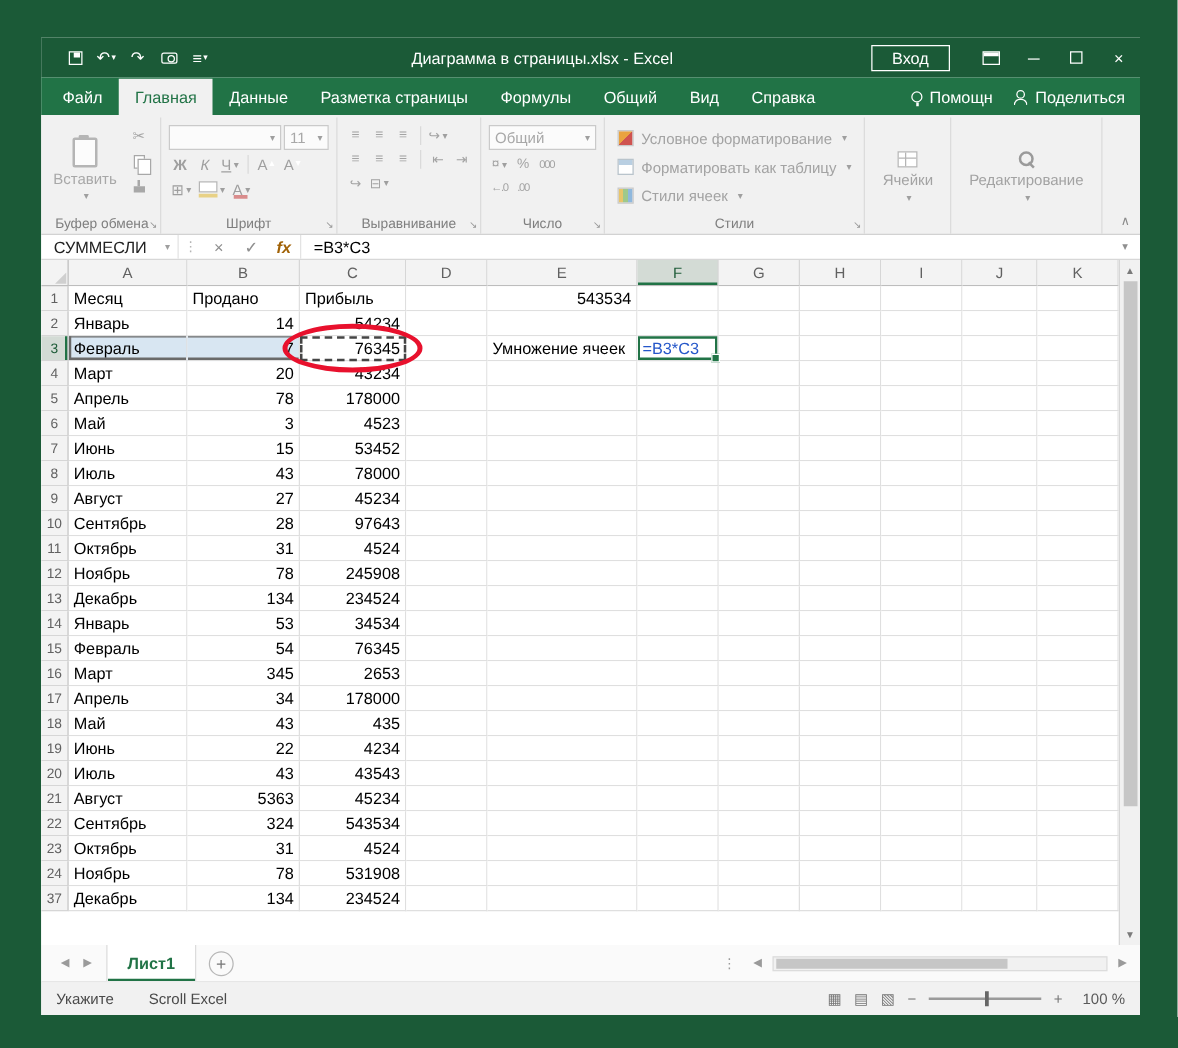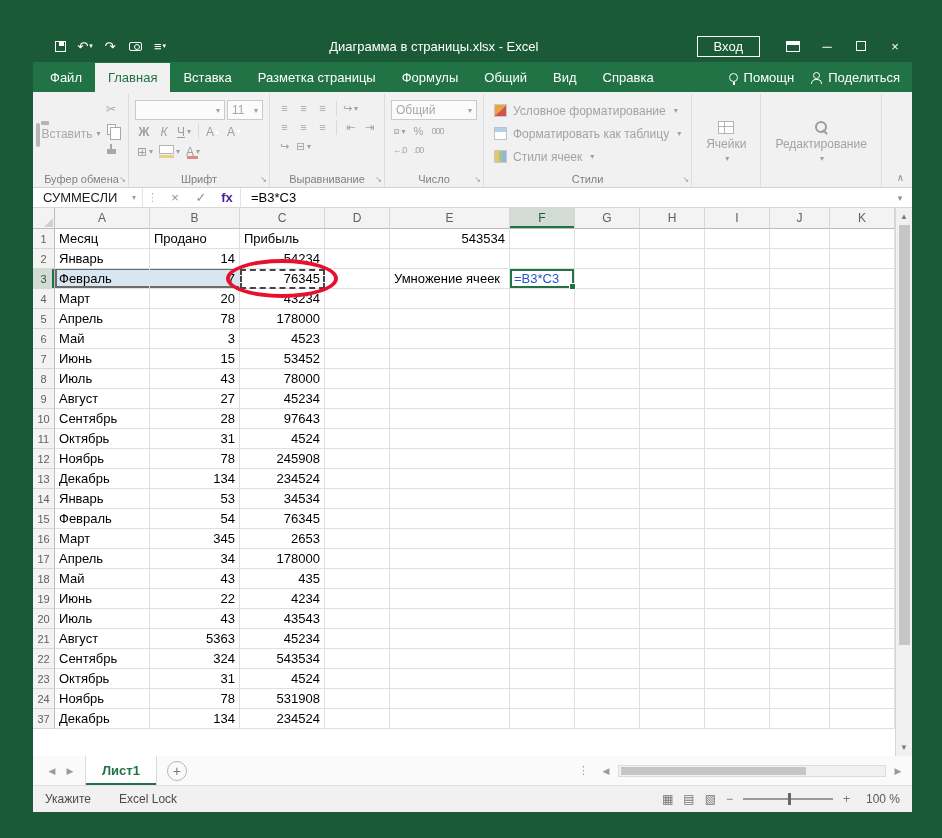--- a/index.html
+++ b/index.html
@@ -36,21 +36,21 @@
   .person{width:12px;height:12px;position:relative;display:inline-block}
   .person::before{content:"";position:absolute;top:0;left:3px;width:5px;height:5px;border:1px solid #fff;border-radius:50%}
   .person::after{content:"";position:absolute;bottom:0;left:1px;width:9px;height:4px;border:1px solid #fff;border-bottom:none;border-radius:5px 5px 0 0}
 
   
   .ribbon{height:96px;background:#f1f1f1;border-bottom:1px solid #d2d2d2;display:flex;position:relative;padding:2px 0 0 2px}
   .rgroup{position:relative;display:flex;flex-direction:column;border-right:1px solid #dcdcdc;padding:2px 6px 0}
   .gbody{flex:1;display:flex;gap:5px}
   .glabel{height:16px;line-height:16px;text-align:center;font-size:11px;color:#7f7f7f;white-space:nowrap}
   .dl{position:absolute;right:2px;bottom:3px;font-size:8px;color:#9a9a9a}
-  .paste{display:flex;flex-direction:row;align-items:center;justify-content:center;gap:2px;width:54px;color:#a8a8a8;font-size:12px}
+  .paste{display:flex;flex-direction:column;align-items:center;justify-content:center;gap:2px;width:54px;color:#a8a8a8;font-size:12px}
   .clipic{width:20px;height:24px;border:2px solid #b5b5b5;border-radius:2px;background:#fcfcfc;position:relative;margin-top:3px}
   .clipic::before{content:"";position:absolute;top:-4px;left:3px;width:8px;height:4px;background:#b5b5b5;border-radius:1px}
   .smallcol{display:flex;flex-direction:column;gap:4px;padding-top:5px}
   .sbtn{width:22px;height:16px;display:flex;align-items:center;justify-content:center;font-size:12px;color:#a8a8a8}
   .copyic{width:9px;height:11px;border:1px solid #a8a8a8;background:#fff;position:relative}
   .copyic::after{content:"";position:absolute;left:2px;top:2px;width:9px;height:11px;border:1px solid #a8a8a8;background:#fff}
   .brushic{width:9px;height:5px;background:#a8a8a8;position:relative;margin-top:5px}
   .brushic::after{content:"";position:absolute;left:3px;top:-5px;width:2px;height:5px;background:#a8a8a8}
   .fcol{display:flex;flex-direction:column;gap:3px;padding-top:4px}
   .frow{display:flex;align-items:center;gap:2px}
@@ -81,21 +81,21 @@
   .mag{width:13px;height:13px;position:relative;display:inline-block}
   .mag::before{content:"";position:absolute;top:0;left:0;width:8px;height:8px;border:2px solid #9a9a9a;border-radius:50%}
   .mag::after{content:"";position:absolute;bottom:1px;right:0;width:6px;height:2px;background:#9a9a9a;transform:rotate(45deg)}
   .collapse{position:absolute;right:8px;bottom:4px;font-size:10px;color:#8a8a8a}
 
   
   .formulabar{height:20px;background:#fff;border-bottom:1px solid #d7d7d7;display:flex;align-items:stretch}
   .namebox{width:110px;display:flex;align-items:center;justify-content:space-between;padding:0 6px 0 10px;font-size:13px;color:#222;border-right:1px solid #e3e3e3}
   .fdots{display:flex;align-items:center;padding:0 4px;color:#b5b5b5;font-size:11px}
   .fbtn{width:26px;display:flex;align-items:center;justify-content:center;font-size:13px;color:#8f8f8f}
-  .fx{font-weight:bold;color:#4c1d95}
+  .fx{font-style:italic;font-weight:bold;color:#a16207}
   .finput{flex:1;display:flex;align-items:center;padding-left:10px;font-size:13px;color:#000;border-left:1px solid #e3e3e3}
   .fexp{width:24px;display:flex;align-items:center;justify-content:center;color:#8f8f8f;font-size:9px}
 
   
   .gridwrap{flex:1;display:flex;min-height:0;background:#fff}
   .gridmain{width:862px;overflow:hidden}
   .g-row{display:flex;height:20px}
   .ghead{height:21px}
   .g-corner{flex:0 0 22px;background:#f3f3f3;border-right:1px solid #bdbdbd;border-bottom:1px solid #bdbdbd;position:relative}
   .g-corner::after{content:"";position:absolute;right:1px;bottom:1px;border-left:9px solid transparent;border-bottom:9px solid #cfcfcf}
@@ -172,21 +172,21 @@
           <span class="maxbox"></span>
         </span>
       <span class="wc">×</span>
     </div>
   </div>
 
   <div class="tabsbar">
     <div id="tablist">
         <div class="tab">Файл</div>
         <div class="tab active">Главная</div>
-        <div class="tab">Вставка</div>
+        <div class="tab">Данные</div>
         <div class="tab">Разметка страницы</div>
         <div class="tab">Формулы</div>
         <div class="tab">Общий</div>
         <div class="tab">Вид</div>
         <div class="tab">Справка</div>
       </div>
     <div class="tabsright">
       <span class="chip">
           <span class="bulb"></span>
           <span>Помощн</span>
@@ -781,21 +781,21 @@
       <span class="snav">◀</span>
       <div class="htrack">
           <div class="hthumb"></div>
         </div>
       <span class="snav">▶</span>
     </div>
   </div>
 
   <div class="statusbar">
     <span>Укажите</span>
-    <span>Excel Lock</span>
+    <span>Scroll Excel</span>
     <div class="sright">
       <span class="vicon">▦</span>
       <span class="vicon">▤</span>
       <span class="vicon">▧</span>
       <span class="vicon">−</span>
       <div class="ztrack">
           <div class="zthumb"></div>
         </div>
       <span class="vicon">+</span>
       <span class="zpct">100 %</span>

